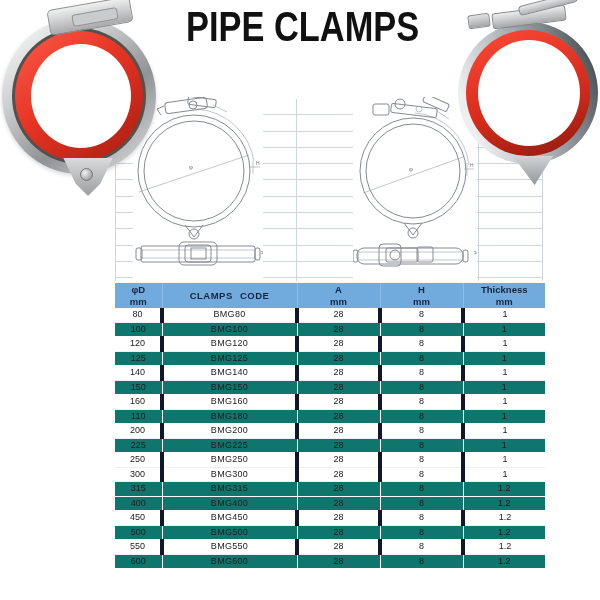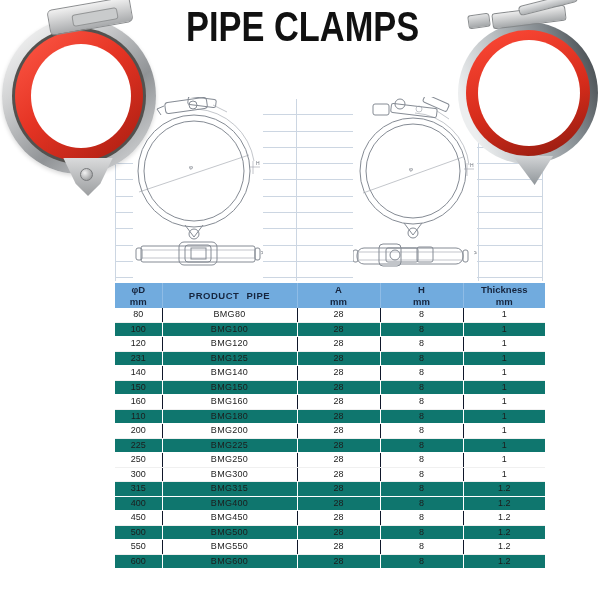--- a/index.html
+++ b/index.html
@@ -71,21 +71,21 @@
   table.spec col.c3 { width:83px; }  table.spec col.c4 { width:83px; }
   table.spec col.c5 { width:82px; }
   table.spec th { background:#71abde; color:#16253e; font-size:9.5px; font-weight:bold;
     height:25px; line-height:1.2; text-align:center; padding:0; vertical-align:middle;
     border-right:1px solid #8fbce6; }
   table.spec th:last-child { border-right:none; }
   table.spec th .u { font-weight:bold; }
   table.spec th.code-h { word-spacing:4px; letter-spacing:.5px; }
   table.spec td { font-size:9px; color:#1c1c1c; text-align:center; height:13.5px;
     padding:0; line-height:13.5px; white-space:nowrap; overflow:hidden; }
-  table.spec tr.plain td { background:#ffffff; border-right:1px solid #0f172a;
+  table.spec tr.plain td { background:#ffffff; border-right:4px solid #0f172a;
     border-bottom:1px solid #f0f0f0; }
   table.spec tr.alt td { background:#0f766e; border-right:1px solid #ffffff;
     border-bottom:1px solid #ffffff; }
   table.spec td:last-child { border-right:none !important; }
   table.spec td.code { font-weight:normal; letter-spacing:.3px; }
 </style>
 </head>
 <body>
 
 <div class="stage">
@@ -203,21 +203,21 @@
           <col class="c4">
           <col class="c5">
         </colgroup>
       <thead>
         <tr>
           <th>
             <div>φD</div>
             <div class="u">mm</div>
           </th>
           <th class="code-h">
-            <div>PRODUCT PIPE</div>
+            <div>CLAMPS CODE</div>
           </th>
           <th>
             <div>A</div>
             <div class="u">mm</div>
           </th>
           <th>
             <div>H</div>
             <div class="u">mm</div>
           </th>
           <th>
@@ -242,21 +242,21 @@
             <td>1</td>
           </tr>
           <tr class="plain">
             <td>120</td>
             <td class="code">BMG120</td>
             <td>28</td>
             <td>8</td>
             <td>1</td>
           </tr>
           <tr class="alt">
-            <td>231</td>
+            <td>125</td>
             <td class="code">BMG125</td>
             <td>28</td>
             <td>8</td>
             <td>1</td>
           </tr>
           <tr class="plain">
             <td>140</td>
             <td class="code">BMG140</td>
             <td>28</td>
             <td>8</td>

